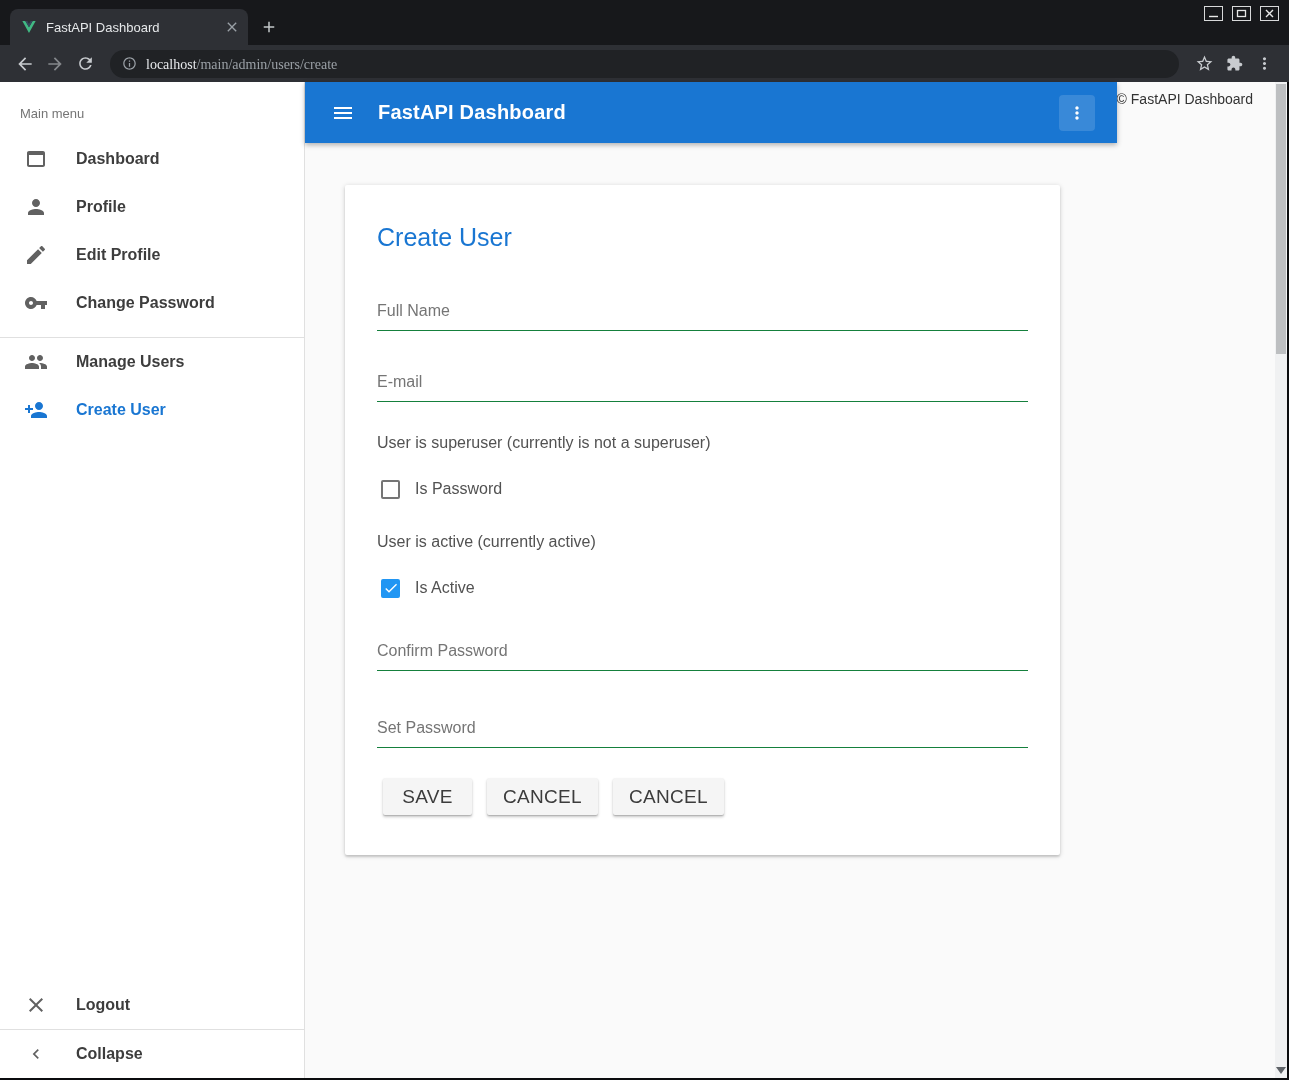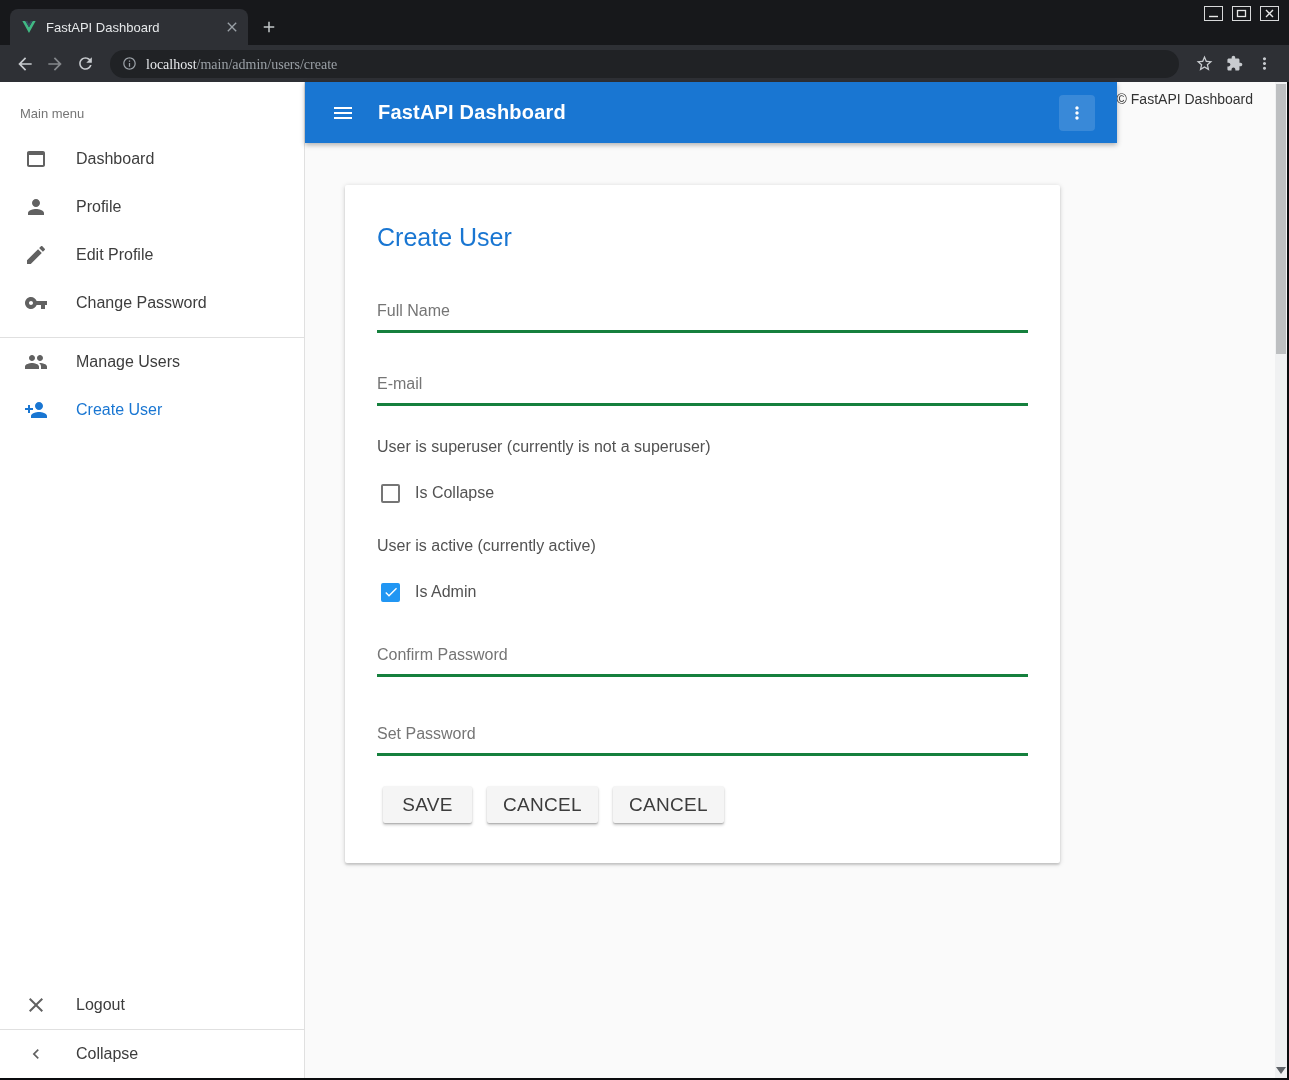--- a/index.html
+++ b/index.html
@@ -24,42 +24,42 @@
   .url-host { color:#e8eaed; font-size:14px; }
   .url-path { color:#9aa0a6; font-size:14px; }
 
   
   .app { position:absolute; top:82px; left:0; right:2px; bottom:2px; display:flex; flex-direction:row; background:#fafafa; }
   .app-body { flex:1; display:flex; min-height:0; }
 
   
   .sidebar { width:305px; background:#fff; border-right:1px solid #e0e0e0; display:flex; flex-direction:column; padding-top:8px; flex:0 0 auto; }
   .subheader { font-size:13px; color:#757575; padding:16px 0 14px 20px; }
-  .side-item { height:48px; display:flex; align-items:center; padding-left:24px; color:#3d3d3d; font-size:16px; cursor:pointer; flex:0 0 auto; }
+  .side-item { height:48px; display:flex; align-items:center; padding-left:24px; color:#3d3d3d; font-size:16px; cursor:pointer; flex:0 0 auto;font-weight:bold; }
   .side-item .icn { width:24px; height:24px; color:#616161; margin-right:28px; flex:0 0 auto; }
   .side-item .icn.sm { width:20px; height:20px; margin-left:2px; margin-right:30px; }
   .side-item.active { color:#1976d2; }
   .side-item.active .icn { color:#1976d2; }
   .divider { height:1px; background:#e0e0e0; flex:0 0 auto; }
   .spacer { flex:1; }
 
   
   .main { flex:1; display:flex; flex-direction:column; min-width:0; }
   .appbar { height:61px; background:#1976d2; display:flex; align-items:center; padding:0 22px; box-shadow:0 2px 5px rgba(0,0,0,.3); position:relative; z-index:2; }
   .hamburger { width:24px; height:24px; color:#fff; margin-left:4px; cursor:pointer; }
   .appbar-title { color:#fff; font-size:20px; font-weight:700; margin-left:23px; letter-spacing:.2px; }
   .appbar-menu { margin-left:auto; width:36px; height:36px; border-radius:4px; background:rgba(255,255,255,.14); color:#fff; display:flex; align-items:center; justify-content:center; cursor:pointer; }
 
   .content { flex:1; background:#fafafa; overflow:hidden; }
   .card { background:#fff; border-radius:2px; margin:42px 57px 0 40px; padding:38px 32px 40px 32px;
           box-shadow:0 1px 5px rgba(0,0,0,.18), 0 2px 2px rgba(0,0,0,.12); }
   .card-title { color:#1976d2; font-size:25px; font-weight:400; }
 
   .field { margin-top:34px; }
-  .field input { width:100%; border:none; outline:none; border-bottom:3px solid #15803d; background:transparent;
+  .field input { width:100%; border:none; outline:none; border-bottom:1px solid #15803d; background:transparent;
                  font-size:16px; color:#212121; padding:8px 0 10px; font-family:inherit; }
   .field input::placeholder { color:#757575; opacity:1; }
 
   .hint { font-size:16px; color:#525252; margin-top:32px; }
   .check-row { display:flex; align-items:center; gap:15px; margin-top:25px; padding-left:4px; height:24px; }
   .checkbox { width:19px; height:19px; border:2px solid #757575; border-radius:2px; background:#fff; cursor:pointer;
               display:flex; align-items:center; justify-content:center; color:transparent; flex:0 0 auto; }
   .checkbox.checked { border-color:#2196f3; background:#2196f3; color:#fff; }
   .checkbox .chk { width:16px; height:16px; }
   .check-label { font-size:16px; color:#525252; }
@@ -277,34 +277,34 @@
           <div class="hint">User is superuser (currently is not a superuser)</div>
 
           <div class="check-row">
             <span class="checkbox">
               <span class="chk">
                 <svg viewBox="0 0 24 24" width="16" height="16" fill="currentColor">
                     <path d="M9 16.17L4.83 12l-1.42 1.41L9 19 21 7l-1.41-1.41z"></path>
                   </svg>
               </span>
             </span>
-            <span class="check-label">Is Collapse</span>
+            <span class="check-label">Is Password</span>
           </div>
 
           <div class="hint">User is active (currently active)</div>
 
           <div class="check-row">
             <span class="checkbox checked">
               <span class="chk">
                 <svg viewBox="0 0 24 24" width="16" height="16" fill="currentColor">
                     <path d="M9 16.17L4.83 12l-1.42 1.41L9 19 21 7l-1.41-1.41z"></path>
                   </svg>
               </span>
             </span>
-            <span class="check-label">Is Admin</span>
+            <span class="check-label">Is Active</span>
           </div>
 
           <div class="field">
             <input type="text" placeholder="Confirm Password" style="">
           </div>
 
           <div class="field" style="margin-top:40px;">
             <input type="text" placeholder="Set Password" style="">
           </div>
 

